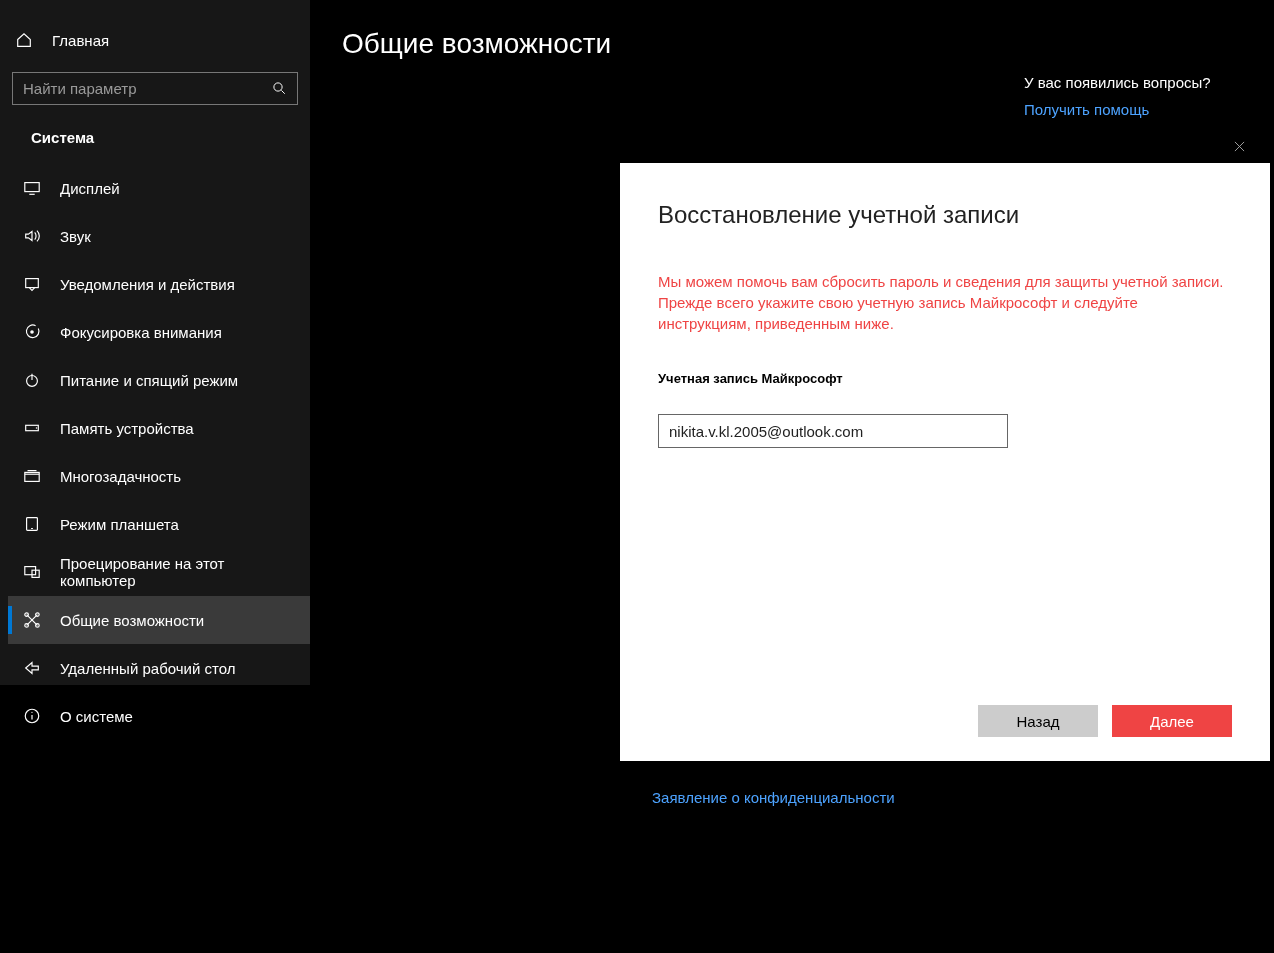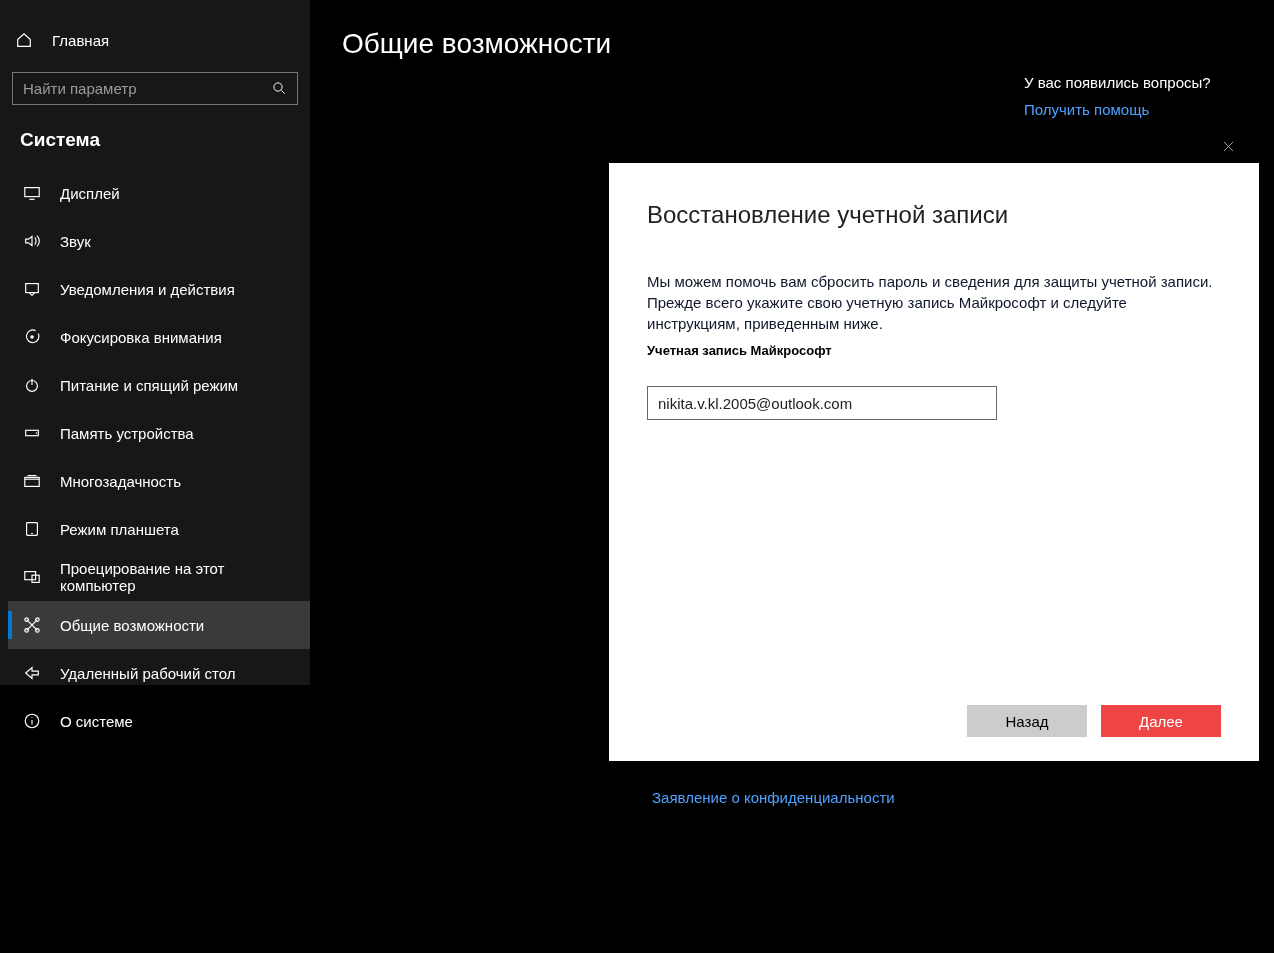--- a/index.html
+++ b/index.html
@@ -7,48 +7,48 @@
   body { display: flex; }
 
   
   .sidebar { width: 310px; height: 685px; background: #171717; padding-top: 30px; flex: 0 0 310px; }
   .home-row { display: flex; align-items: center; gap: 18px; padding: 0 14px 22px 14px; font-size: 15px; cursor: pointer; }
   .search-wrap { padding: 0 12px 24px 12px; }
   .search-box { position: relative; border: 1px solid #777; height: 33px; display: flex; align-items: center; }
   .search-box input { background: transparent; border: none; outline: none; color: #fef9c3; font-size: 15px; padding: 0 36px 0 10px; width: 100%; height: 100%; }
   .search-box input::placeholder { color: #9a9a9a; }
   .search-icon { position: absolute; right: 8px; top: 50%; transform: translateY(-50%); }
-  .section-heading { font-size: 19px; font-weight: 600; padding: 0 14px 18px 20px; }
+  .section-heading { font-size: 15px; font-weight: 600; padding: 0 14px 18px 20px; margin-left: 11px; }
   .nav { list-style: none; }
   .nav li { display: flex; align-items: center; gap: 18px; height: 48px; padding: 0 14px; font-size: 15px; cursor: pointer; margin-left: 8px; }
   .nav li.active { background: #3a3a3a; }
   .nav li.active::before { content: ""; position: absolute; left: 0; width: 4px; height: 28px; background: #0078d4; }
   .nav li { position: relative; }
   .icon { width: 20px; height: 20px; display: inline-flex; align-items: center; justify-content: center; flex: 0 0 20px; }
   .icon svg { stroke: #fff; fill: none; stroke-width: 1.3; }
 
   
   .main { flex: 1; position: relative; background: #000; }
   .page-title { font-size: 28px; font-weight: 350; padding: 28px 0 0 32px; }
   .privacy-link { position: absolute; left: 342px; top: 789px; color: #4da3ff; font-size: 15px; cursor: pointer; }
 
   
   .rail { position: absolute; right: 0; top: 0; width: 260px; padding: 74px 22px 0 10px; font-size: 15px; }
   .rail h3 { font-weight: 400; font-size: 15px; margin-bottom: 10px; }
   .rail a { color: #4da3ff; text-decoration: none; display: block; margin-bottom: 34px; cursor: pointer; }
   .rail .multi { line-height: 1.3; }
 
   
-  .dialog-mask { position: absolute; left: 299px; top: 131px; width: 650px; height: 630px; background: #fff; color: #000; display: flex; flex-direction: column; }
+  .dialog-mask { position: absolute; left: 310px; top: 131px; width: 650px; height: 630px; background: #fff; color: #000; display: flex; flex-direction: column; }
   .dialog-titlebar { height: 32px; background: #000; display: flex; justify-content: flex-end; align-items: center; padding-right: 8px; }
   .close-x { width: 46px; height: 32px; display: flex; align-items: center; justify-content: center; cursor: pointer; }
   .close-x svg { stroke: #aaa; }
   .dialog-body { flex: 1; padding: 38px 38px 24px 38px; display: flex; flex-direction: column; position: relative; }
   .dialog-h1 { font-size: 24px; font-weight: 400; color: #222; margin-bottom: 42px; }
-  .dialog-p { font-size: 15px; color: #0f172a; line-height: 1.4; margin-bottom: 9px; max-width: 570px; }
+  .dialog-p { font-size: 15px; color: #ef4444; line-height: 1.4; margin-bottom: 37px; max-width: 570px; }
   .field-label { font-size: 13px; font-weight: 600; color: #000000; margin-bottom: 28px; }
   .text-input { width: 350px; height: 34px; border: 1px solid #666; padding: 0 10px; font-size: 15px; color: #222; outline: none; }
   .dialog-buttons { position: absolute; bottom: 24px; right: 38px; display: flex; gap: 14px; }
   .btn { width: 120px; height: 32px; font-size: 15px; border: none; cursor: pointer; }
   .btn-secondary { background: #ccc; color: #000; }
   .btn-primary { background: #ef4444; color: #fff; }
 </style>
 </head>
 <body>
 

